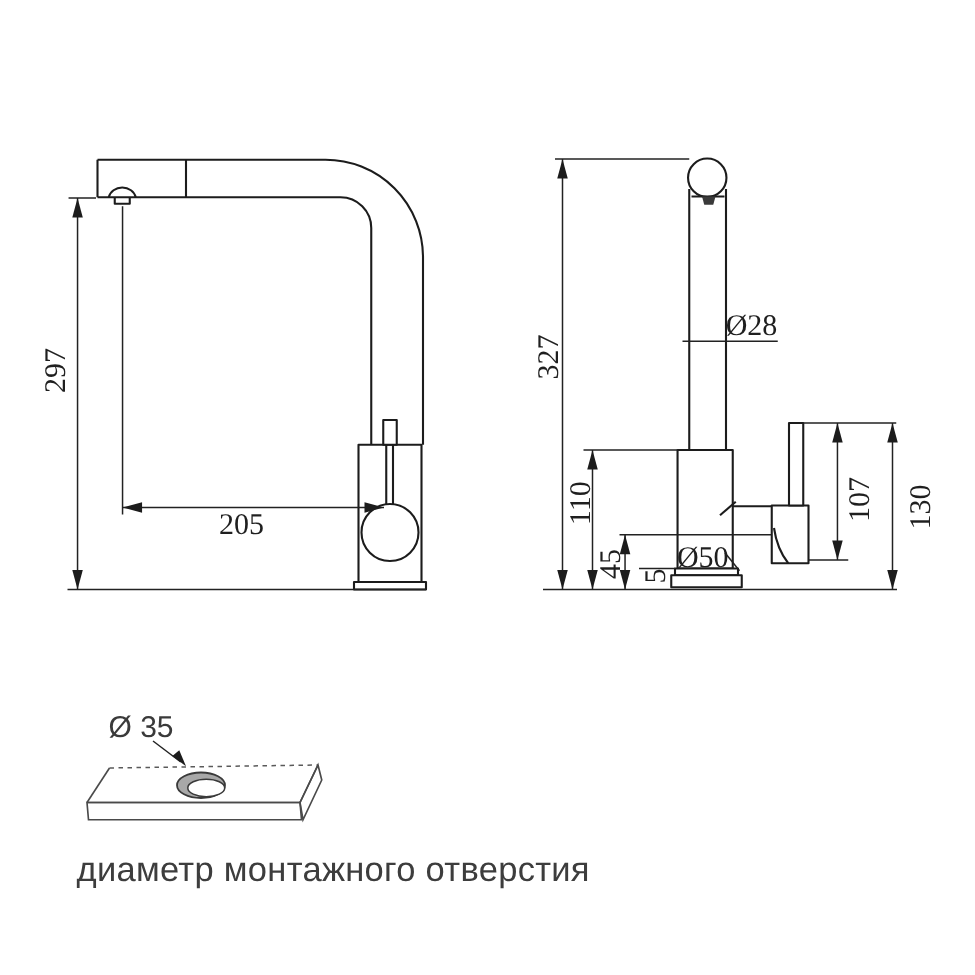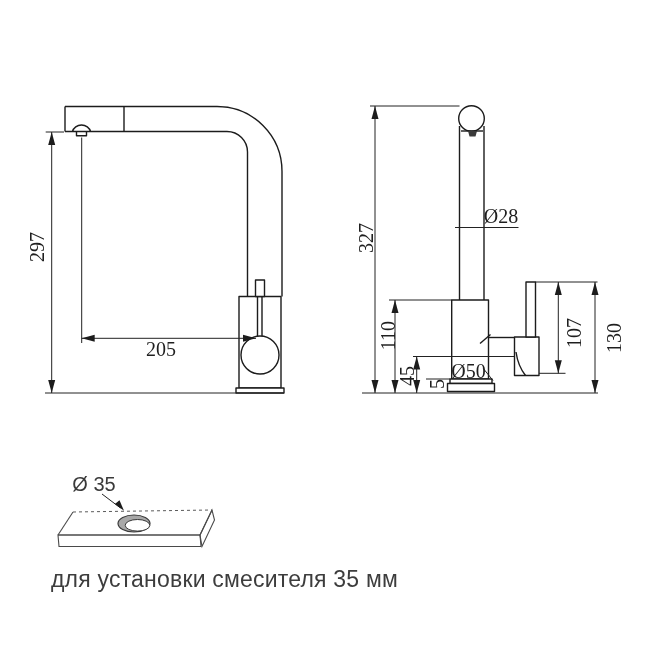--- a/index.html
+++ b/index.html
@@ -176,15 +176,15 @@
     <ellipse cx="134" cy="523.5" rx="16" ry="8.5" fill="#a8a8a8" stroke="#3a3a3a" stroke-width="1.2"></ellipse>
     <ellipse cx="137.5" cy="525.3" rx="12.3" ry="5.8" fill="#ffffff" stroke="#3a3a3a" stroke-width="1"></ellipse>
 
     <line class="dim" x1="102" y1="494" x2="120.5" y2="508"></line>
     <polygon class="arr" points="124,510.8 114.9,504 119.5,500.2"></polygon>
     <text class="sanslab" x="94" y="491" text-anchor="middle">Ø 35</text>
   </g>
 </svg>
 
 <div class="caption">
-  <div>для установки смесителя 35 мм</div>
+  <div>диаметр монтажного отверстия</div>
 </div>
 </div>
 
 </body></html>

